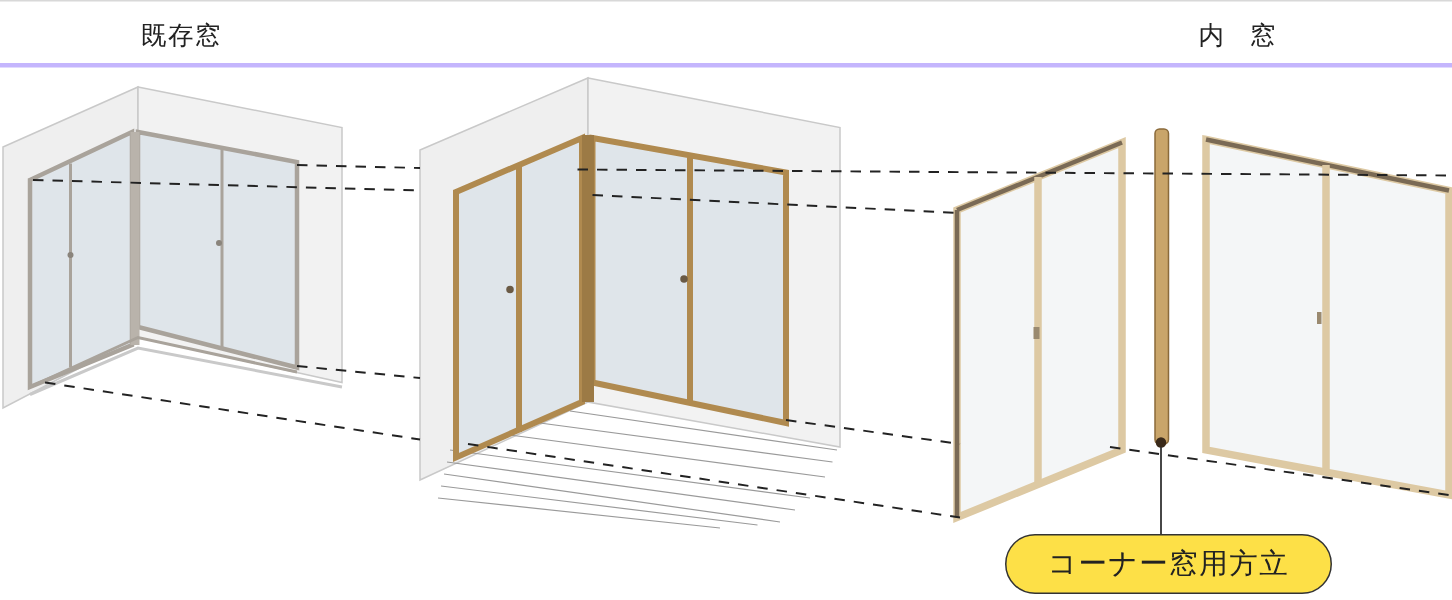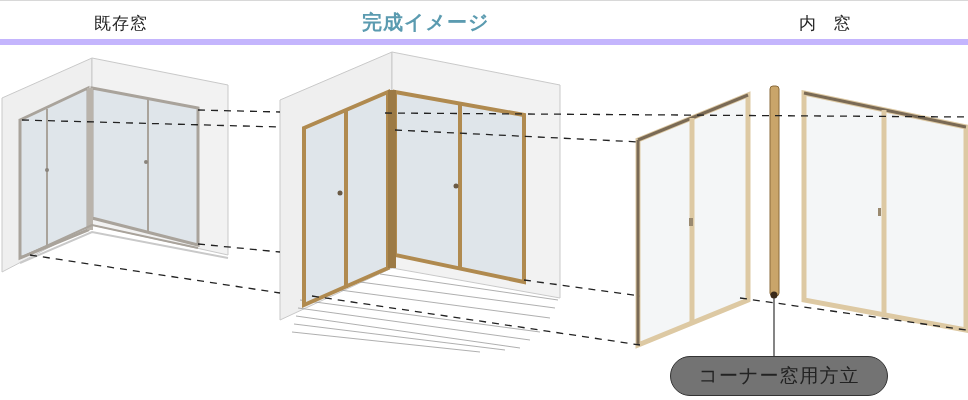--- a/index.html
+++ b/index.html
@@ -1,36 +1,35 @@
 <!DOCTYPE html>
 <html><head>
 <meta charset="utf-8">
 <style>
   html, body { margin: 0; padding: 0; background: #ffffff; }
   body { width: 968px; height: 400px; position: relative; overflow: hidden;
          font-family: "DejaVu Sans", sans-serif; }
   .header { position: absolute; left: 0; top: 0; width: 968px; height: 45px;
-            border-top: 1px solid #d8d8d8; border-bottom: 6px solid #c4b5fd; box-sizing: border-box; }
+            border-top: 1px solid #d8d8d8; border-bottom: 3px solid #c4b5fd; box-sizing: border-box; }
   .hlabel { position: absolute; top: 11px; font-size: 17px; color: #222; letter-spacing: 1px; }
   .hlabel.accent { font-size: 20px; top: 8px; font-weight: bold; }
   #lbl-existing { left: 94px; }
   #lbl-complete { left: 362px; }
   #lbl-inner { left: 771px; letter-spacing: 6px; margin-left: 28px; }
   svg.stage { position: absolute; left: 0; top: 45px; }
   .callout { position: absolute; left: 670px; top: 356px; width: 218px; height: 40px;
              border: 1.5px solid #333; border-radius: 20px; box-sizing: border-box;
              display: flex; align-items: center; justify-content: center;
-             font-size: 19px; color: #222; background: #737373; letter-spacing: 1px; }
+             font-size: 19px; color: #222; background: #fde047; letter-spacing: 1px; }
 </style>
 </head>
 <body>
 
 <div class="header">
   <span class="hlabel" id="lbl-existing">既存窓</span>
-  <span class="hlabel accent" id="lbl-complete" style="color: rgb(91, 155, 176);">完成イメージ</span>
   <span class="hlabel" id="lbl-inner">内 窓</span>
 </div>
 
 <svg class="stage" width="968" height="355" viewBox="0 45 968 355">
 
   <g>
 
     <polygon points="2,98 92,58 92,225 2,272" fill="#efefef" stroke="#c9c9c9" stroke-width="1"></polygon>
     <polygon points="92,58 228,85 228,255 92,225" fill="#f2f2f2" stroke="#c9c9c9" stroke-width="1"></polygon>
 

